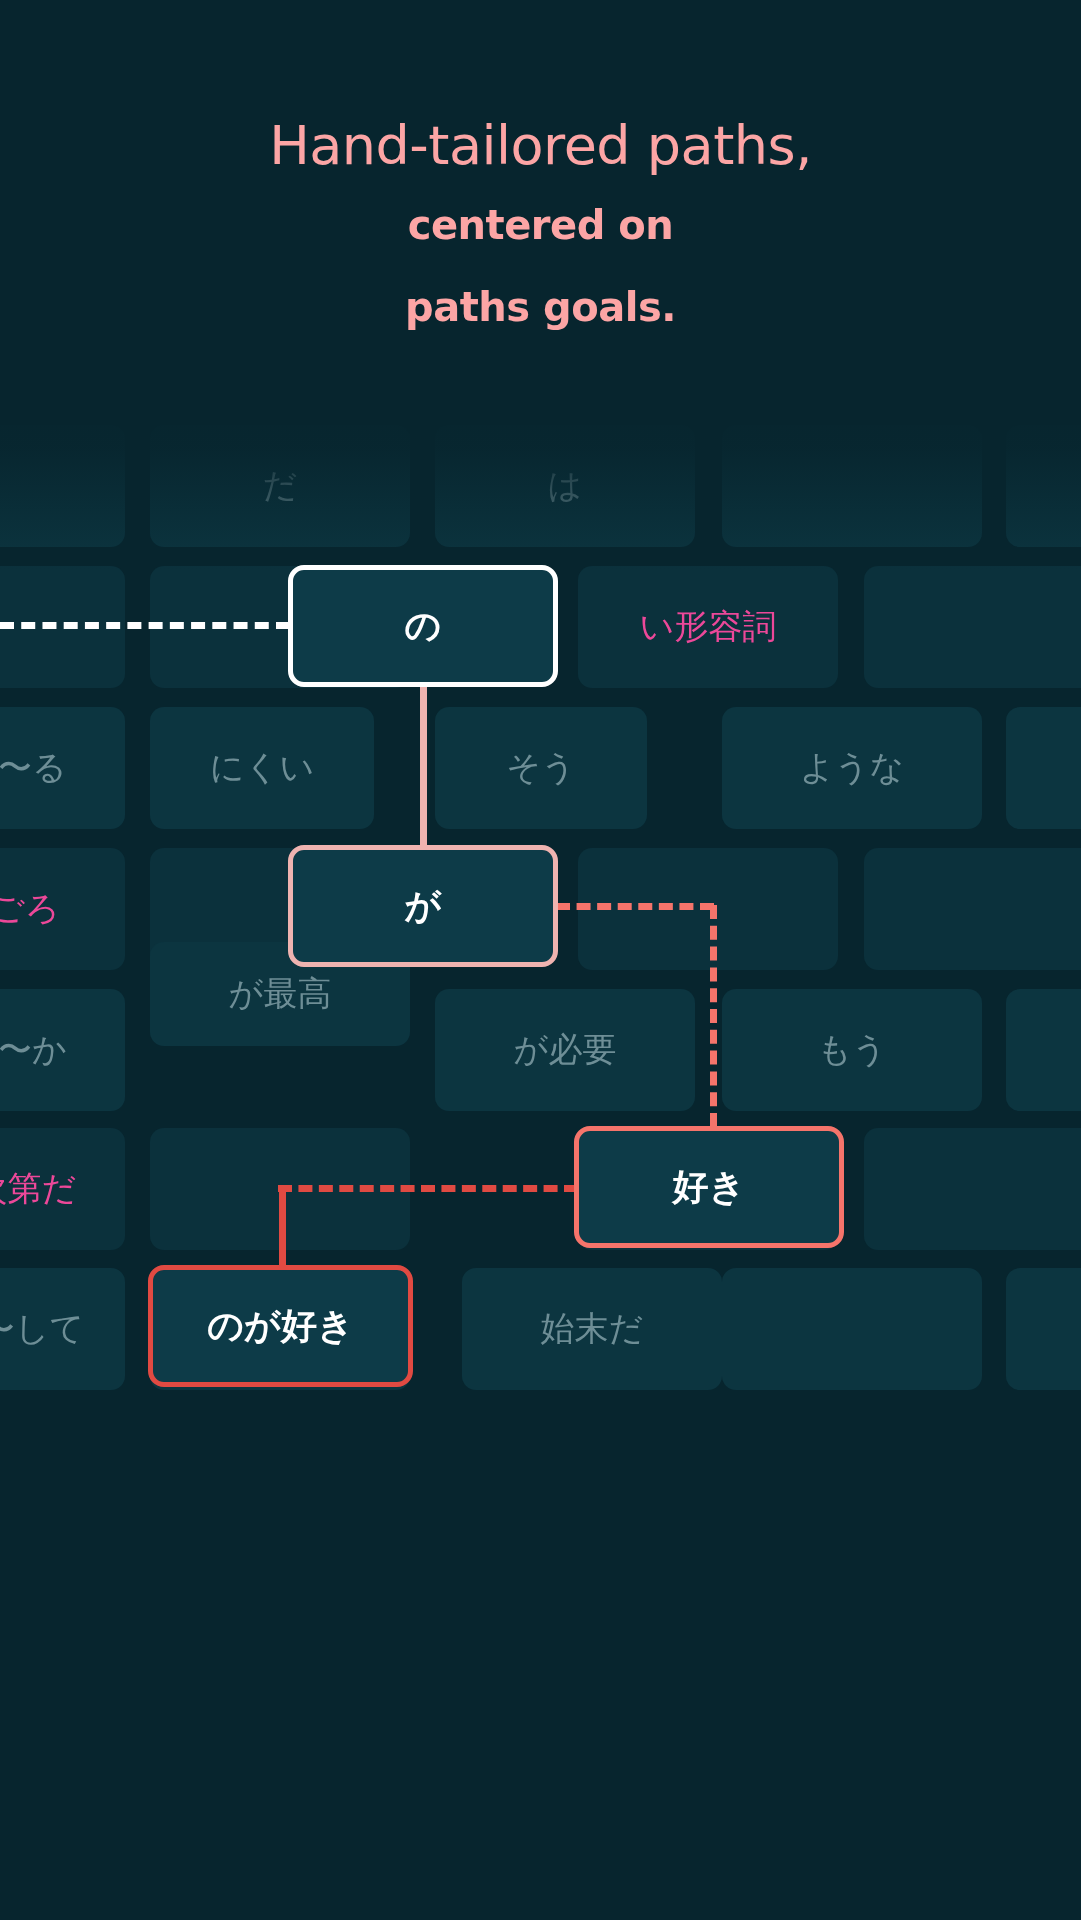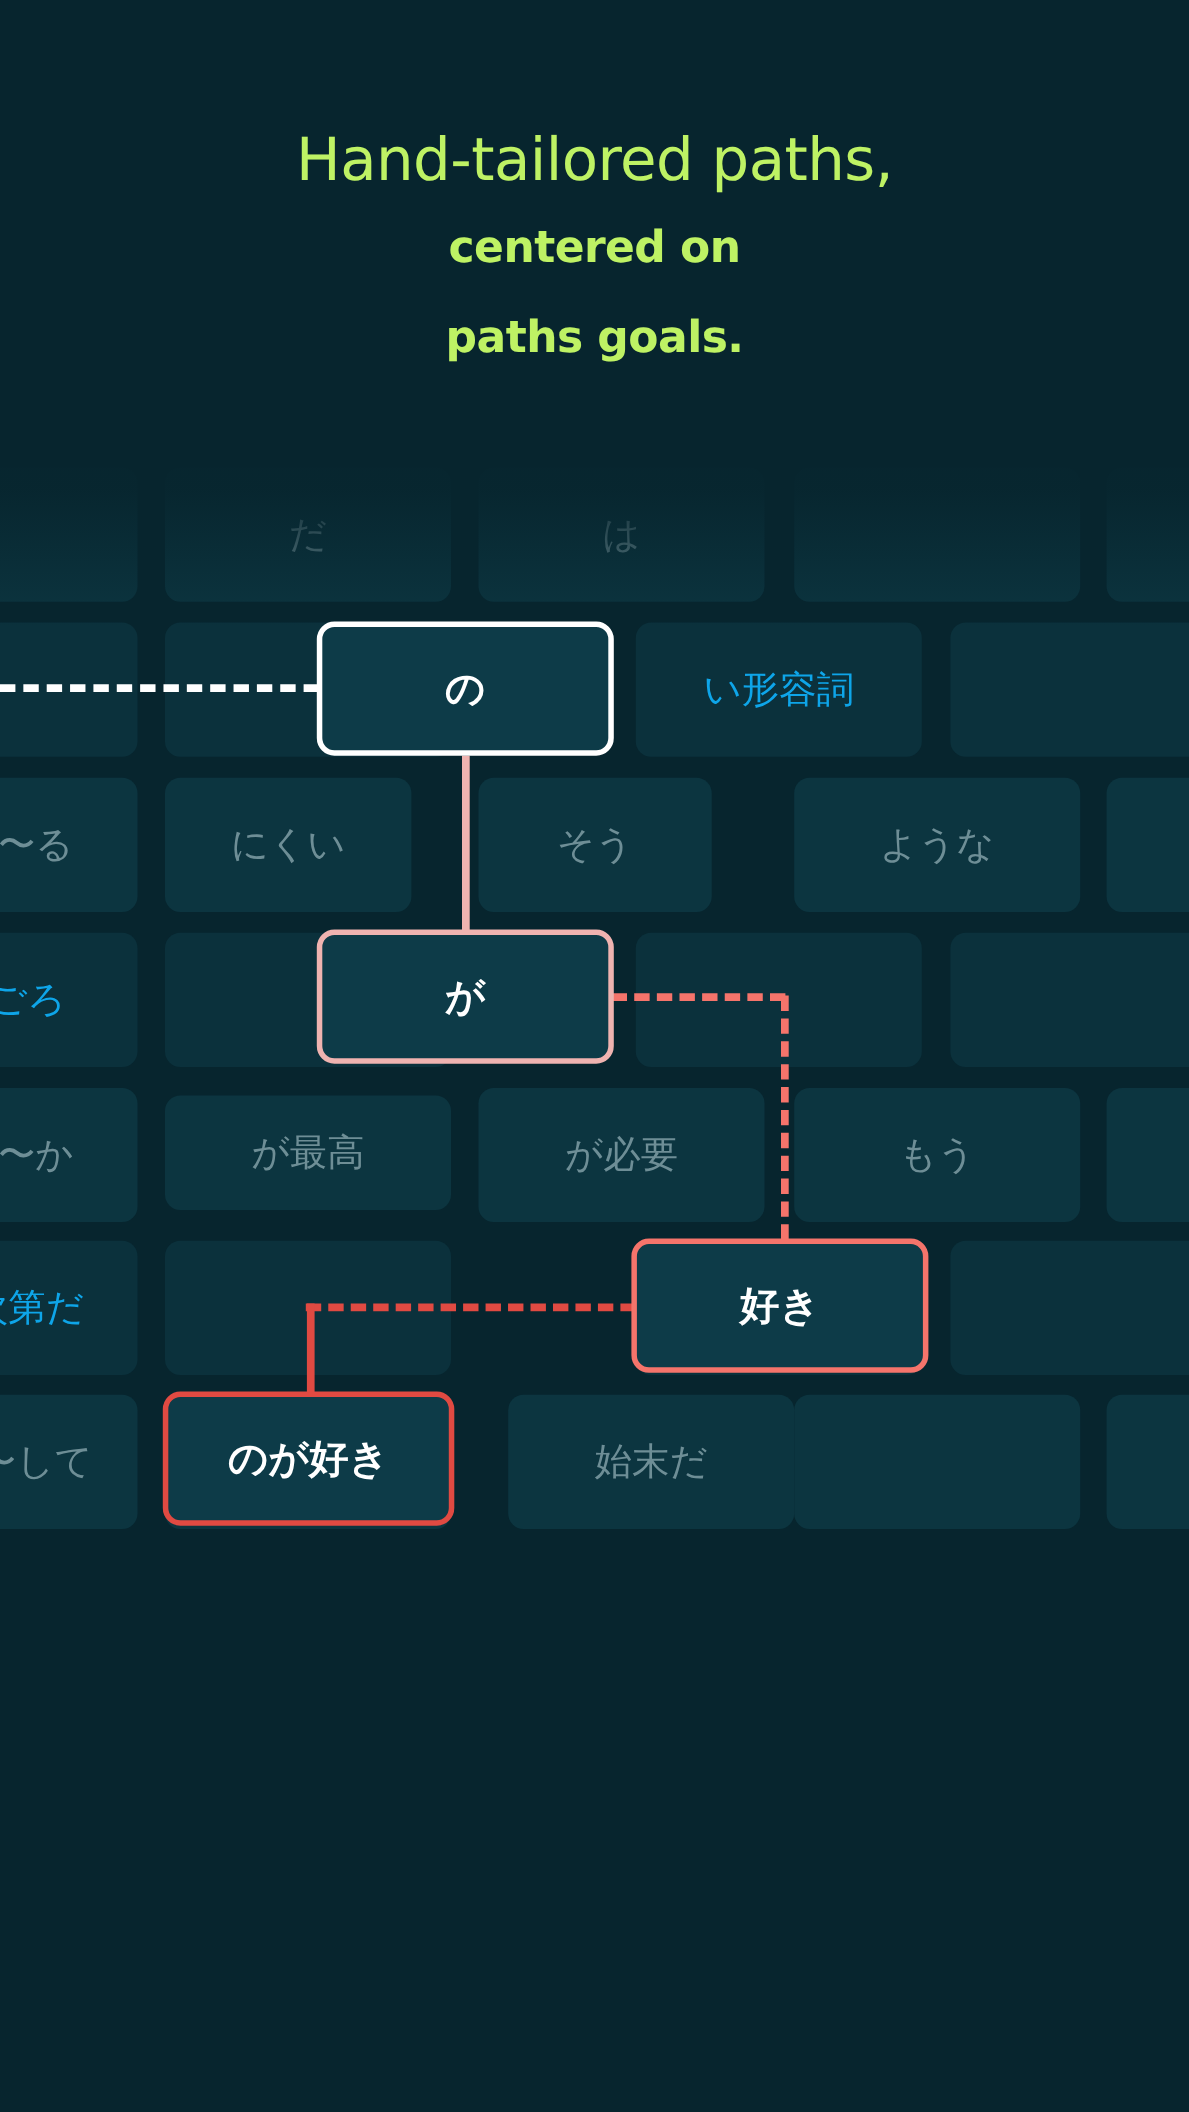--- a/index.html
+++ b/index.html
@@ -7,39 +7,39 @@
     width:1081px; height:1920px;
     background:#07252e;
     overflow:hidden;
     font-family:"DejaVu Sans","Liberation Sans",sans-serif;
   }
   #stage { position:relative; width:1081px; height:1920px; background:#07252e; }
 
   
   .heading {
     position:absolute; left:0; top:108px; width:1081px;
-    text-align:center; color:#bef264; z-index:40;
+    text-align:center; color:#fca5a5; z-index:40;
     letter-spacing:-0.5px;
   }
   .heading .l1 { display:block; font-size:54px; font-weight:400; line-height:76px; }
   .heading .l2, .heading .l3 { display:block; font-size:40px; font-weight:700; line-height:82px; }
 
   
   .grid-layer { position:absolute; left:0; top:0; width:1081px; height:1920px; z-index:5; }
   .tile {
     position:absolute;
     border-radius:14px;
     background:#0c3540;
     display:flex; align-items:center; justify-content:center;
     color:#6e8e96;
     font-size:34px; font-weight:400;
     white-space:nowrap;
     overflow:hidden;
   }
-  .tile.dim  { background:#0b313c; color:#0ea5e9; }
+  .tile.dim  { background:#0b313c; color:#ec4899; }
 
   
   .fade-top {
     position:absolute; left:0; top:380px; width:1081px; height:190px; z-index:8;
     background:linear-gradient(to bottom,#07252e 0%,rgba(7,37,46,0.92) 35%,rgba(7,37,46,0) 100%);
     pointer-events:none;
   }
   .fade-bottom {
     position:absolute; left:0; top:1620px; width:1081px; height:300px; z-index:8;
     background:linear-gradient(to bottom,rgba(7,37,46,0) 0%,rgba(7,37,46,0.85) 45%,#07252e 100%);
@@ -81,21 +81,21 @@
       <div class="tile" style="left: -60px; top: 707px; width: 185px; height: 122px;">〜る</div>
       <div class="tile" style="left: 150px; top: 707px; width: 224px; height: 122px;">にくい</div>
       <div class="tile" style="left: 435px; top: 707px; width: 212px; height: 122px;">そう</div>
       <div class="tile" style="left: 722px; top: 707px; width: 260px; height: 122px;">ような</div>
       <div class="tile" style="left: 1006px; top: 707px; width: 140px; height: 122px;"></div>
       <div class="tile dim" style="left: -75px; top: 848px; width: 200px; height: 122px;">ごろ</div>
       <div class="tile dim" style="left: 150px; top: 848px; width: 260px; height: 122px;"></div>
       <div class="tile dim" style="left: 578px; top: 848px; width: 260px; height: 122px;"></div>
       <div class="tile dim" style="left: 864px; top: 848px; width: 230px; height: 122px;"></div>
       <div class="tile" style="left: -60px; top: 989px; width: 185px; height: 122px;">〜か</div>
-      <div class="tile" style="left: 150px; top: 996px; width: 260px; height: 104px;">が最高</div>
+      <div class="tile" style="left: 150px; top: 942px; width: 260px; height: 104px;">が最高</div>
       <div class="tile" style="left: 435px; top: 989px; width: 260px; height: 122px; text-align: center;">が必要</div>
       <div class="tile" style="left: 722px; top: 989px; width: 260px; height: 122px;">もう</div>
       <div class="tile" style="left: 1006px; top: 989px; width: 140px; height: 122px;"></div>
       <div class="tile dim" style="left: -75px; top: 1128px; width: 200px; height: 122px;">次第だ</div>
       <div class="tile dim" style="left: 150px; top: 1128px; width: 260px; height: 122px;"></div>
       <div class="tile dim" style="left: 578px; top: 1128px; width: 260px; height: 122px;"></div>
       <div class="tile dim" style="left: 864px; top: 1128px; width: 230px; height: 122px;"></div>
       <div class="tile" style="left: -60px; top: 1268px; width: 185px; height: 122px;">〜して</div>
       <div class="tile" style="left: 150px; top: 1268px; width: 260px; height: 122px;"></div>
       <div class="tile" style="left: 435px; top: 1268px; width: 260px; height: 122px; margin-left: 27px;">始末だ</div>

